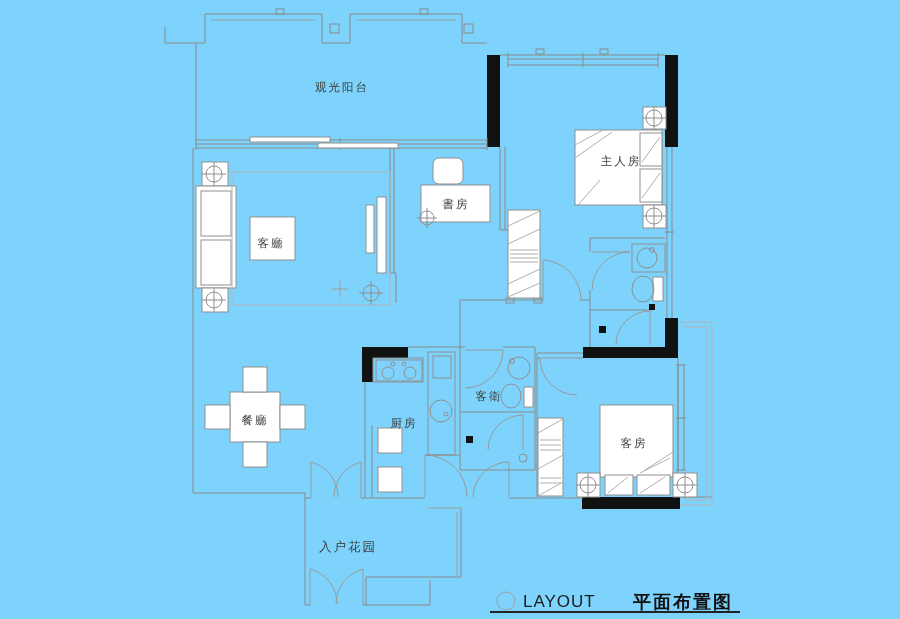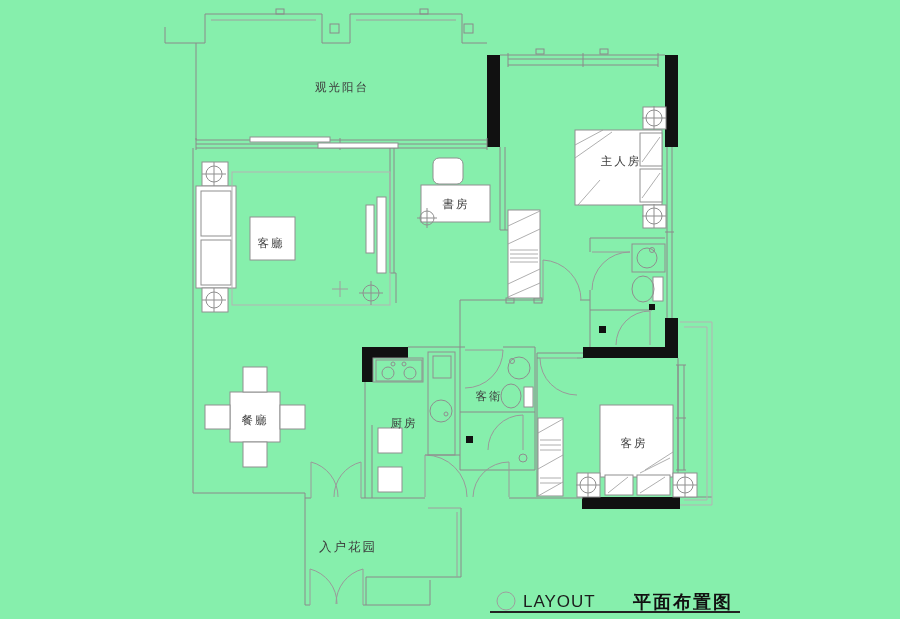--- a/index.html
+++ b/index.html
@@ -1,16 +1,16 @@
 <!DOCTYPE html>
 <html><head>
 <meta charset="utf-8">
 <style>
   html,body{margin:0;padding:0;background:#ffffff;}
-  #stage{position:relative;width:900px;height:619px;background:#86efac;overflow:hidden;
+  #stage{position:relative;width:900px;height:619px;background:#7dd3fc;overflow:hidden;
          font-family:"Liberation Serif","DejaVu Serif",serif;text-align:center;}
   svg{position:absolute;left:0;top:0;}
   .w{stroke:#8a8a8a;stroke-width:1;fill:none;}
   .w2{stroke:#9e9e9e;stroke-width:1;fill:none;}
   .lt{stroke:#b3b3b3;stroke-width:1;fill:none;}
   .blk{fill:#111111;stroke:none;}
   .furn{stroke:#8f8f8f;stroke-width:1;fill:#ffffff;}
   .furnN{stroke:#8f8f8f;stroke-width:1;fill:none;}
   .door{stroke:#9a9a9a;stroke-width:1;fill:none;}
   .hatch{stroke:#9a9a9a;stroke-width:0.8;fill:none;}

